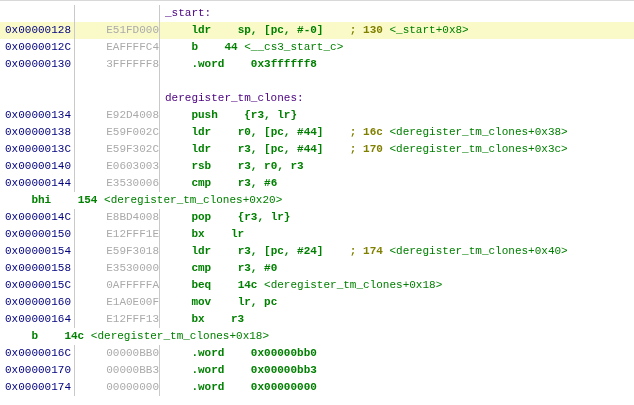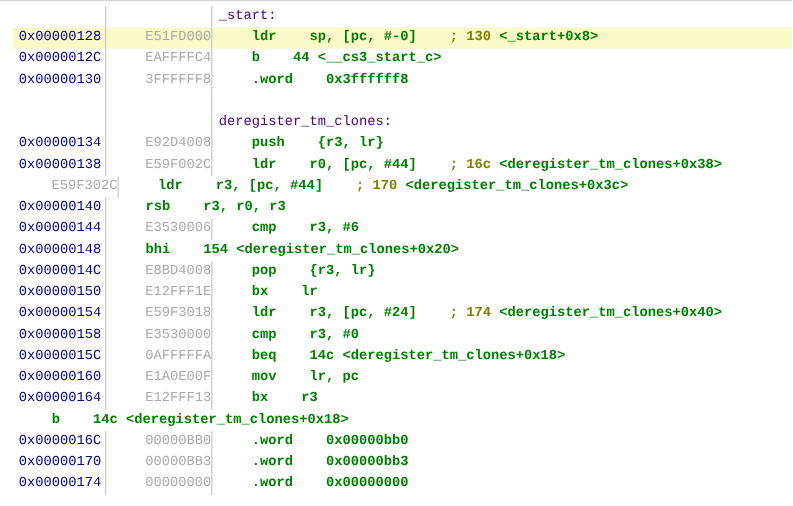--- a/index.html
+++ b/index.html
@@ -14,21 +14,20 @@
     font-family: "Liberation Mono", "DejaVu Sans Mono", monospace;
     font-size: 11px;
     line-height: 17px;
     padding-top: 4px;
     cursor: default;
   }
   .row {
     display: flex;
     height: 17px;
     white-space: pre;
-    margin-left: 10px;
   }
   .row.highlight { background: var(--hl, #FAFAC8); }
   .cell-addr {
     width: 75px;
     box-sizing: border-box;
     padding-left: 5px;
     border-right: 1px solid #c9c9c9;
     color: var(--addr, #000080);
     flex: 0 0 auto;
   }
@@ -41,38 +40,38 @@
     flex: 0 0 auto;
     text-align: right;
   }
   .cell-dis {
     flex: 1 1 auto;
     padding-left: 5px;
   }
   .lbl { color: var(--label, #4B0082); }
   .mn, .ops { color: var(--insn, #008000); font-weight: bold; }
   .cmt { color: var(--cmt, #808000); font-weight: bold; }
-  .sym { color: var(--insn, #008000); font-weight: bold; text-decoration: none; }
+  .sym { color: var(--insn, #008000); font-weight: normal; text-decoration: none; }
 </style>
 </head>
 <body>
 
 <div id="disasm-view" style="--addr: #000080; --op: #aaaaaa; --label: #4B0082; --insn: #008000; --cmt: #808000; --hl: #FAFAC8;">
     <div class="row"><div class="cell-addr"></div><div class="cell-op"></div><div class="cell-dis"><span class="lbl">_start:</span></div></div>
     <div class="row highlight"><div class="cell-addr">0x00000128</div><div class="cell-op">E51FD000</div><div class="cell-dis"><span class="mn">    </span><span class="mn">ldr</span><span class="mn">    </span><span class="ops">sp, [pc, #-0]</span><span class="ops">    </span><span class="cmt">; 130 </span><span class="sym">&lt;_start+0x8&gt;</span></div></div>
     <div class="row"><div class="cell-addr">0x0000012C</div><div class="cell-op">EAFFFFC4</div><div class="cell-dis"><span class="mn">    </span><span class="mn">b</span><span class="mn">    </span><span class="ops">44 </span><span class="sym">&lt;__cs3_start_c&gt;</span></div></div>
     <div class="row"><div class="cell-addr">0x00000130</div><div class="cell-op">3FFFFFF8</div><div class="cell-dis"><span class="mn">    </span><span class="mn">.word</span><span class="mn">    </span><span class="ops">0x3ffffff8</span></div></div>
     <div class="row"><div class="cell-addr"></div><div class="cell-op"></div><div class="cell-dis"></div></div>
     <div class="row"><div class="cell-addr"></div><div class="cell-op"></div><div class="cell-dis"><span class="lbl">deregister_tm_clones:</span></div></div>
     <div class="row"><div class="cell-addr">0x00000134</div><div class="cell-op">E92D4008</div><div class="cell-dis"><span class="mn">    </span><span class="mn">push</span><span class="mn">    </span><span class="ops">{r3, lr}</span></div></div>
     <div class="row"><div class="cell-addr">0x00000138</div><div class="cell-op">E59F002C</div><div class="cell-dis"><span class="mn">    </span><span class="mn">ldr</span><span class="mn">    </span><span class="ops">r0, [pc, #44]</span><span class="ops">    </span><span class="cmt">; 16c </span><span class="sym">&lt;deregister_tm_clones+0x38&gt;</span></div></div>
-    <div class="row"><div class="cell-op">E59F302C</div><div class="cell-dis"><span class="mn">    </span><span class="mn">ldr</span><span class="mn">    </span><span class="ops">r3, [pc, #44]</span><span class="ops">    </span><span class="cmt">; 170 </span><span class="sym">&lt;deregister_tm_clones+0x3c&gt;</span></div></div>
-    <div class="row"><div class="cell-addr">0x00000140</div><div class="cell-dis"><span class="mn">    </span><span class="mn">rsb</span><span class="mn">    </span><span class="ops">r3, r0, r3</span></div></div>
+    <div class="row"><div class="cell-addr">0x0000013C</div><div class="cell-op">E59F302C</div><div class="cell-dis"><span class="mn">    </span><span class="mn">ldr</span><span class="mn">    </span><span class="ops">r3, [pc, #44]</span><span class="ops">    </span><span class="cmt">; 170 </span><span class="sym">&lt;deregister_tm_clones+0x3c&gt;</span></div></div>
+    <div class="row"><div class="cell-addr">0x00000140</div><div class="cell-op">E0603003</div><div class="cell-dis"><span class="mn">    </span><span class="mn">rsb</span><span class="mn">    </span><span class="ops">r3, r0, r3</span></div></div>
     <div class="row"><div class="cell-addr">0x00000144</div><div class="cell-op">E3530006</div><div class="cell-dis"><span class="mn">    </span><span class="mn">cmp</span><span class="mn">    </span><span class="ops">r3, #6</span></div></div>
-    <div class="row"><div class="cell-addr">0x00000148</div><div class="cell-dis"><span class="mn">    </span><span class="mn">bhi</span><span class="mn">    </span><span class="ops">154 </span><span class="sym">&lt;deregister_tm_clones+0x20&gt;</span></div></div>
+    <div class="row"><div class="cell-dis"><span class="mn">    </span><span class="mn">bhi</span><span class="mn">    </span><span class="ops">154 </span><span class="sym">&lt;deregister_tm_clones+0x20&gt;</span></div></div>
     <div class="row"><div class="cell-addr">0x0000014C</div><div class="cell-op">E8BD4008</div><div class="cell-dis"><span class="mn">    </span><span class="mn">pop</span><span class="mn">    </span><span class="ops">{r3, lr}</span></div></div>
     <div class="row"><div class="cell-addr">0x00000150</div><div class="cell-op">E12FFF1E</div><div class="cell-dis"><span class="mn">    </span><span class="mn">bx</span><span class="mn">    </span><span class="ops">lr</span></div></div>
     <div class="row"><div class="cell-addr">0x00000154</div><div class="cell-op">E59F3018</div><div class="cell-dis"><span class="mn">    </span><span class="mn">ldr</span><span class="mn">    </span><span class="ops">r3, [pc, #24]</span><span class="ops">    </span><span class="cmt">; 174 </span><span class="sym">&lt;deregister_tm_clones+0x40&gt;</span></div></div>
     <div class="row"><div class="cell-addr">0x00000158</div><div class="cell-op">E3530000</div><div class="cell-dis"><span class="mn">    </span><span class="mn">cmp</span><span class="mn">    </span><span class="ops">r3, #0</span></div></div>
     <div class="row"><div class="cell-addr">0x0000015C</div><div class="cell-op">0AFFFFFA</div><div class="cell-dis"><span class="mn">    </span><span class="mn">beq</span><span class="mn">    </span><span class="ops">14c </span><span class="sym">&lt;deregister_tm_clones+0x18&gt;</span></div></div>
     <div class="row"><div class="cell-addr">0x00000160</div><div class="cell-op">E1A0E00F</div><div class="cell-dis"><span class="mn">    </span><span class="mn">mov</span><span class="mn">    </span><span class="ops">lr, pc</span></div></div>
     <div class="row"><div class="cell-addr">0x00000164</div><div class="cell-op">E12FFF13</div><div class="cell-dis"><span class="mn">    </span><span class="mn">bx</span><span class="mn">    </span><span class="ops">r3</span></div></div>
     <div class="row"><div class="cell-dis"><span class="mn">    </span><span class="mn">b</span><span class="mn">    </span><span class="ops">14c </span><span class="sym">&lt;deregister_tm_clones+0x18&gt;</span></div></div>
     <div class="row"><div class="cell-addr">0x0000016C</div><div class="cell-op">00000BB0</div><div class="cell-dis"><span class="mn">    </span><span class="mn">.word</span><span class="mn">    </span><span class="ops">0x00000bb0</span></div></div>
     <div class="row"><div class="cell-addr">0x00000170</div><div class="cell-op">00000BB3</div><div class="cell-dis"><span class="mn">    </span><span class="mn">.word</span><span class="mn">    </span><span class="ops">0x00000bb3</span></div></div>

